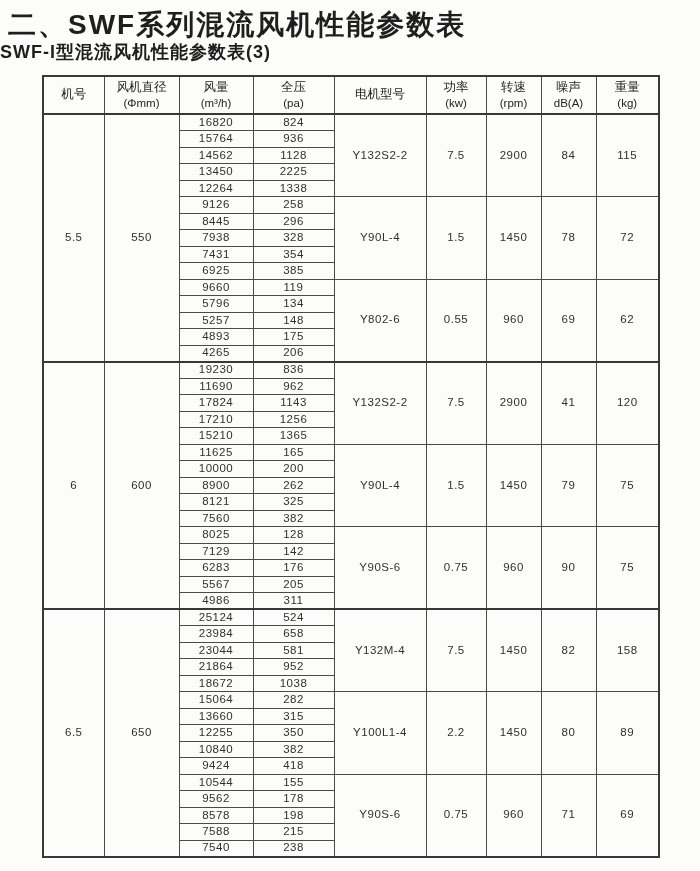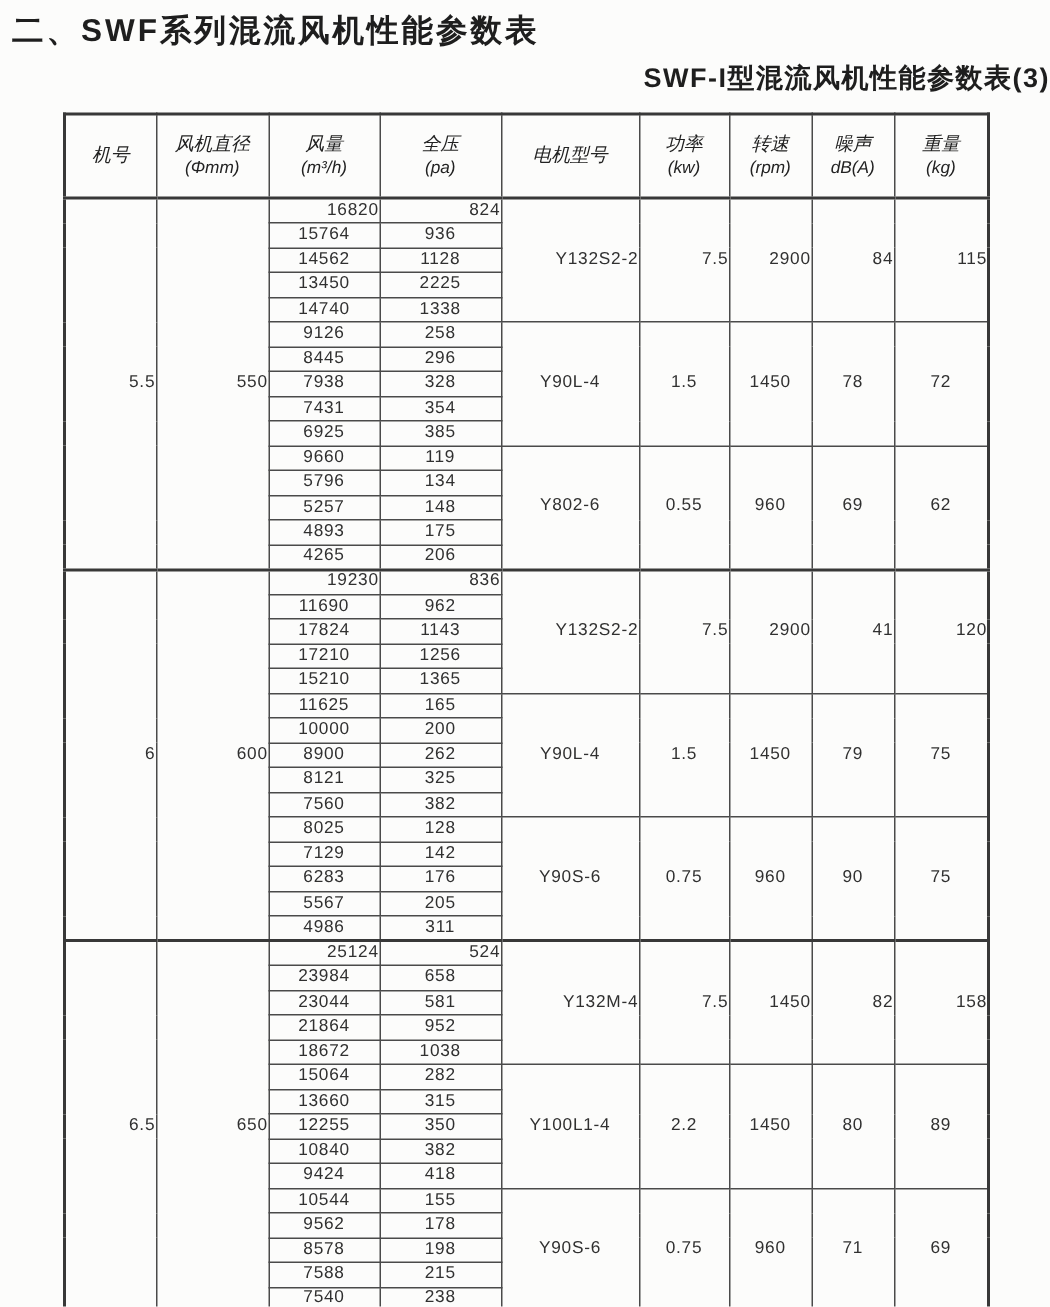--- a/index.html
+++ b/index.html
@@ -5,26 +5,26 @@
   html,body{margin:0;padding:0;}
   body{
     width:700px;height:871px;position:relative;
     background:#fcfcfb;
     font-family:"Liberation Sans","DejaVu Sans",sans-serif;
     color:#2a2a2a;
     overflow:hidden;
   }
   .main-title{
     position:absolute;left:8px;top:6px;
-    font-size:21px;font-weight:bold;letter-spacing:2px;
+    font-size:28px;font-weight:bold;letter-spacing:2px;
     color:#1e1e1e;
   }
   .sub-title{
     position:absolute;left:0;top:40px;width:700px;
-    text-align:right;
+    text-align:left;
     font-size:18px;font-weight:bold;letter-spacing:1px;
     color:#1e1e1e;
   }
   table.fan-table{
     position:absolute;left:42px;top:75px;
     border-collapse:collapse;table-layout:fixed;
     border:2px solid #383838;
     background:#fcfcfb;
   }
   .fan-table col.c-machine{width:61px;}
@@ -34,32 +34,32 @@
   .fan-table col.c-motor{width:92px;}
   .fan-table col.c-power{width:60px;}
   .fan-table col.c-speed{width:55px;}
   .fan-table col.c-noise{width:55px;}
   .fan-table col.c-weight{width:63px;}
   .fan-table th,.fan-table td{
     border:1px solid #4a4a4a;
     text-align:center;vertical-align:middle;
     padding:0;margin:0;
   }
-  .fan-table thead tr{height:56px;font-style:italic;}
+  .fan-table thead tr{height:38px;}
   .fan-table th{
     font-weight:normal;font-size:12.5px;line-height:1.25;
     color:#222;
   }
   .fan-table th .unit{font-size:11.5px;}
   .fan-table tbody tr{height:16.5px;}
   .fan-table td{
     font-size:11.5px;line-height:1;letter-spacing:0.5px;
     color:#303030;
   }
-  .fan-table tr.block-start td{border-top-width:2px;border-top-color:#383838;text-align:right;}
+  .fan-table tr.block-start td{border-top-width:2px;border-top-color:#383838;}
 </style>
 </head>
 <body>
 
 <div class="main-title">二、SWF系列混流风机性能参数表</div>
 <div class="sub-title">SWF-I型混流风机性能参数表(3)</div>
 
 <table class="fan-table">
   <colgroup>
     <col class="c-machine">
@@ -128,21 +128,21 @@
       </tr>
       <tr>
         <td>14562</td>
         <td>1128</td>
       </tr>
       <tr>
         <td>13450</td>
         <td>2225</td>
       </tr>
       <tr>
-        <td>14740</td>
+        <td>12264</td>
         <td>1338</td>
       </tr>
       <tr>
         <td>9126</td>
         <td>258</td>
         <td rowspan="5">Y90L-4</td>
         <td rowspan="5">1.5</td>
         <td rowspan="5">1450</td>
         <td rowspan="5">78</td>
         <td rowspan="5">72</td>

